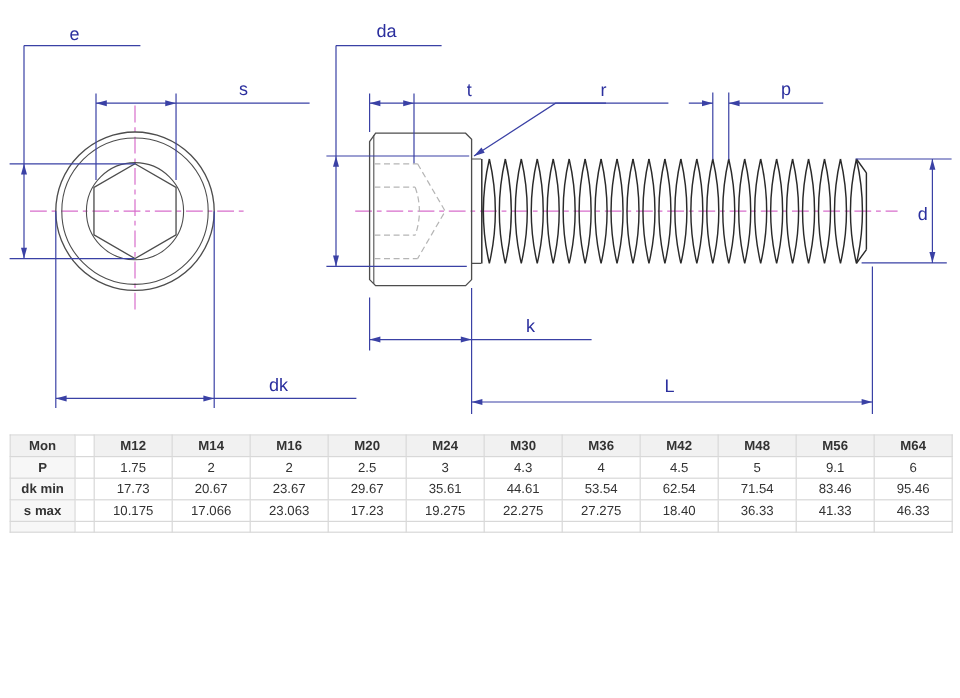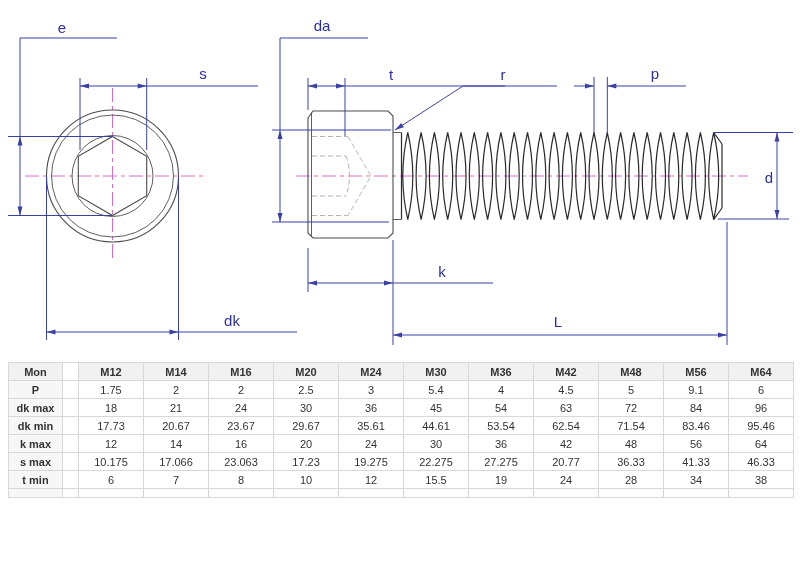--- a/index.html
+++ b/index.html
@@ -168,102 +168,57 @@
     </thead>
     <tbody id="spec-body">
         <tr>
           <td class="rowlabel">P</td>
           <td class="gap"></td>
           <td>1.75</td>
           <td>2</td>
           <td>2</td>
           <td>2.5</td>
           <td>3</td>
-          <td>5.4</td>
+          <td>4.3</td>
           <td>4</td>
           <td>4.5</td>
           <td>5</td>
           <td>9.1</td>
           <td>6</td>
-        </tr>
-        <tr>
-          <td class="rowlabel">dk max</td>
-          <td class="gap"></td>
-          <td>18</td>
-          <td>21</td>
-          <td>24</td>
-          <td>30</td>
-          <td>36</td>
-          <td>45</td>
-          <td>54</td>
-          <td>63</td>
-          <td>72</td>
-          <td>84</td>
-          <td>96</td>
         </tr>
         <tr>
           <td class="rowlabel">dk min</td>
           <td class="gap"></td>
           <td>17.73</td>
           <td>20.67</td>
           <td>23.67</td>
           <td>29.67</td>
           <td>35.61</td>
           <td>44.61</td>
           <td>53.54</td>
           <td>62.54</td>
           <td>71.54</td>
           <td>83.46</td>
           <td>95.46</td>
         </tr>
         <tr>
-          <td class="rowlabel">k max</td>
-          <td class="gap"></td>
-          <td>12</td>
-          <td>14</td>
-          <td>16</td>
-          <td>20</td>
-          <td>24</td>
-          <td>30</td>
-          <td>36</td>
-          <td>42</td>
-          <td>48</td>
-          <td>56</td>
-          <td>64</td>
-        </tr>
-        <tr>
           <td class="rowlabel">s max</td>
           <td class="gap"></td>
           <td>10.175</td>
           <td>17.066</td>
           <td>23.063</td>
           <td>17.23</td>
           <td>19.275</td>
           <td>22.275</td>
           <td>27.275</td>
-          <td>20.77</td>
+          <td>18.40</td>
           <td>36.33</td>
           <td>41.33</td>
           <td>46.33</td>
         </tr>
-        <tr>
-          <td class="rowlabel">t min</td>
-          <td class="gap"></td>
-          <td>6</td>
-          <td>7</td>
-          <td>8</td>
-          <td>10</td>
-          <td>12</td>
-          <td>15.5</td>
-          <td>19</td>
-          <td>24</td>
-          <td>28</td>
-          <td>34</td>
-          <td>38</td>
-        </tr>
         <tr class="stub">
           <td class="rowlabel"></td>
           <td class="gap"></td>
           <td></td>
           <td></td>
           <td></td>
           <td></td>
           <td></td>
           <td></td>
           <td></td>

